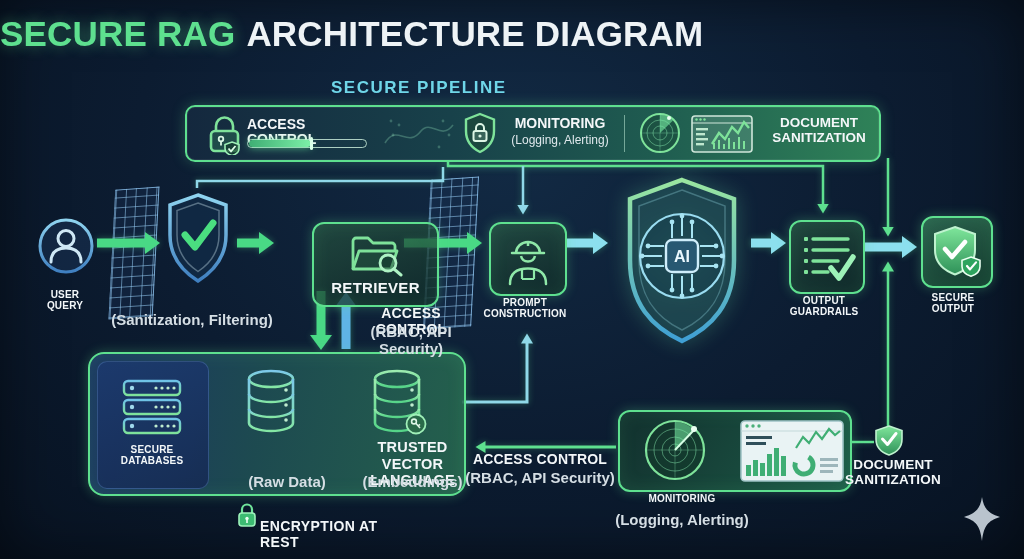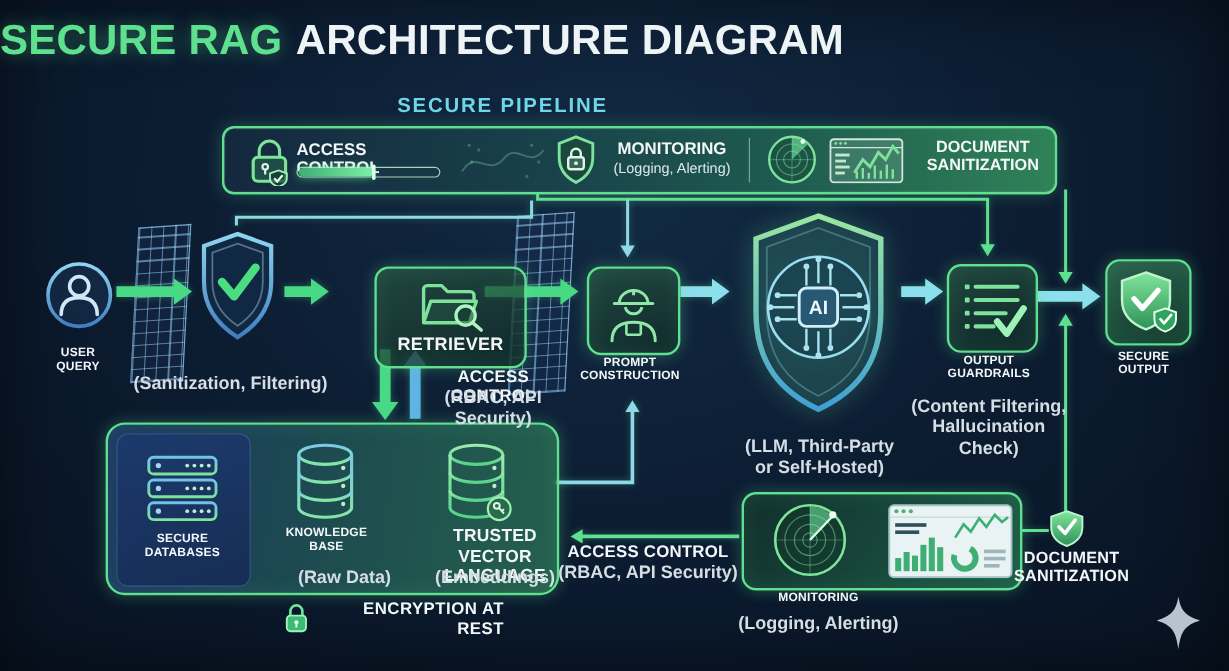--- a/index.html
+++ b/index.html
@@ -280,44 +280,40 @@
       <circle cx="34" cy="72" r="2.4"></circle>
         <circle cx="28" cy="82" r="2.4"></circle>
         <circle cx="34" cy="92" r="2.4"></circle>
       <circle cx="102" cy="72" r="2.4"></circle>
         <circle cx="108" cy="82" r="2.4"></circle>
         <circle cx="102" cy="92" r="2.4"></circle>
     </g>
     <rect x="52" y="66" width="32" height="32" rx="6" fill="rgba(45,95,125,.75)" stroke="#cfeefb" stroke-width="2.4"></rect>
     <text x="68" y="88" text-anchor="middle" font-size="16" font-weight="bold" fill="#eaf8ff">AI</text>
   </svg>
-  <div class="sub" style="left:613px;top:364px;width:140px">(LLM, Third-Party
-or Self-Hosted)</div>
 
   <div class="node nb-guard">
     <svg class="abs" style="left:7px;top:8px" width="58" height="54" viewBox="0 0 58 54">
       <g fill="#7ee29a">
           <rect x="6" y="7" width="4" height="4" rx="1"></rect>
           <rect x="6" y="18" width="4" height="4" rx="1"></rect>
           <rect x="6" y="29" width="4" height="4" rx="1"></rect>
           <rect x="6" y="40" width="4" height="4" rx="1"></rect>
         </g>
       <g stroke="#7ee29a" stroke-width="3.4" stroke-linecap="round">
         <line x1="15" y1="9" x2="50" y2="9"></line>
           <line x1="15" y1="20" x2="50" y2="20"></line>
         <line x1="15" y1="31" x2="40" y2="31"></line>
           <line x1="15" y1="42" x2="30" y2="42"></line>
       </g>
       <path d="M33,38 L41,48 L55,27" fill="none" stroke="#9df2b8" stroke-width="5.5" stroke-linecap="round" stroke-linejoin="round"></path>
     </svg>
   </div>
   <div class="lbl" style="left:750px;top:295px;width:148px">OUTPUT
 GUARDRAILS</div>
-  <div class="sub" style="left:750px;top:330px;width:148px">(Content Filtering,
-Hallucination Check)</div>
 
   <div class="node nb-secure">
     <svg class="abs" style="left:7px;top:6px" width="54" height="56" viewBox="0 0 54 56">
       <path d="M25,3 L45,10 V26 C45,39 37,46 25,50.5 C13,46 5,39 5,26 V10 Z" fill="url(#gradGreenFill)" stroke="#bff2cf" stroke-width="2"></path>
       <path d="M15,25 L22,33 L35,18" fill="none" stroke="#ffffff" stroke-width="4.5" stroke-linecap="round" stroke-linejoin="round"></path>
       <path d="M41,33 l9,3.2 v6.3 c0,5.2 -3.8,8.2 -9,9.8 c-5.2,-1.6 -9,-4.6 -9,-9.8 v-6.3 z" fill="#2ea45e" stroke="#eafff0" stroke-width="1.6"></path>
       <path d="M37,42 l3,3.4 6,-7" fill="none" stroke="#ffffff" stroke-width="2.2" stroke-linecap="round" stroke-linejoin="round"></path>
     </svg>
   </div>
   <div class="lbl" style="left:898px;top:292px;width:110px">SECURE
@@ -360,22 +356,20 @@
         <path d="M5,10 V54 C5,58.4 14.8,62 27,62 C39.2,62 49,58.4 49,54 V10"></path>
         <path d="M5,25 C5,29.4 14.8,33 27,33 C39.2,33 49,29.4 49,25"></path>
         <path d="M5,40 C5,44.4 14.8,48 27,48 C39.2,48 49,44.4 49,40"></path>
       </g>
       <g fill="#bfeccf">
           <circle cx="42" cy="21" r="1.8"></circle>
           <circle cx="42" cy="36" r="1.8"></circle>
           <circle cx="42" cy="51" r="1.8"></circle>
         </g>
     </svg>
-    <div class="lbl" style="left:126px;top:85px;width:112px">KNOWLEDGE
-BASE</div>
     <div class="sub" style="left:141px;top:119px;width:112px">(Raw Data)</div>
 
     <svg class="abs" style="left:280px;top:15px" width="58" height="68" viewBox="0 0 58 68">
       <g fill="none" stroke="url(#gradTV)" stroke-width="2.6">
         <ellipse cx="27" cy="10" rx="22" ry="8"></ellipse>
         <path d="M5,10 V54 C5,58.4 14.8,62 27,62 C39.2,62 49,58.4 49,54 V10"></path>
         <path d="M5,25 C5,29.4 14.8,33 27,33 C39.2,33 49,29.4 49,25"></path>
         <path d="M5,40 C5,44.4 14.8,48 27,48 C39.2,48 49,44.4 49,40"></path>
       </g>
       <g fill="#bfeccf">
@@ -390,21 +384,21 @@
 VECTOR LANGUAGE</div>
     <div class="sub" style="left:250px;top:119px;width:145px">(Embeddings)</div>
   </div>
 
   <svg class="icon" style="left:236px;top:502px" width="22" height="27" viewBox="0 0 22 27">
     <path d="M6,11 v-3.5 a5,5 0 0 1 10,0 v3.5" fill="none" stroke="#6fe39b" stroke-width="2.2"></path>
     <rect x="3" y="11" width="16" height="13" rx="3" fill="#3dbb72" stroke="#9df2bb" stroke-width="1.6"></rect>
     <circle cx="11" cy="16.5" r="1.7" fill="#eafff2"></circle>
       <path d="M11,18 v3" stroke="#eafff2" stroke-width="1.6"></path>
   </svg>
-  <div class="lbl" style="left:260px;top:500px;width:160px;text-align:right;font-size:14px;letter-spacing:.4px">ENCRYPTION AT REST</div>
+  <div class="lbl" style="left:260px;top:519px;width:160px;text-align:left;font-size:14px;letter-spacing:.4px">ENCRYPTION AT REST</div>
 
   <div class="lbl" style="left:455px;top:452px;width:170px;font-size:14px">ACCESS CONTROL</div>
   <div class="sub" style="left:455px;top:469px;width:170px">(RBAC, API Security)</div>
 
   <div class="node nb-mon">
     <svg class="abs" style="left:22px;top:5px" width="66" height="66" viewBox="0 0 66 66">
       <circle cx="33" cy="33" r="29" fill="rgba(18,55,40,.55)" stroke="#7ee29a" stroke-width="2.2"></circle>
       <circle cx="33" cy="33" r="21" fill="none" stroke="rgba(140,240,180,.45)" stroke-width="1"></circle>
       <circle cx="33" cy="33" r="13" fill="none" stroke="rgba(140,240,180,.45)" stroke-width="1"></circle>
       <circle cx="33" cy="33" r="6" fill="none" stroke="rgba(140,240,180,.45)" stroke-width="1"></circle>

